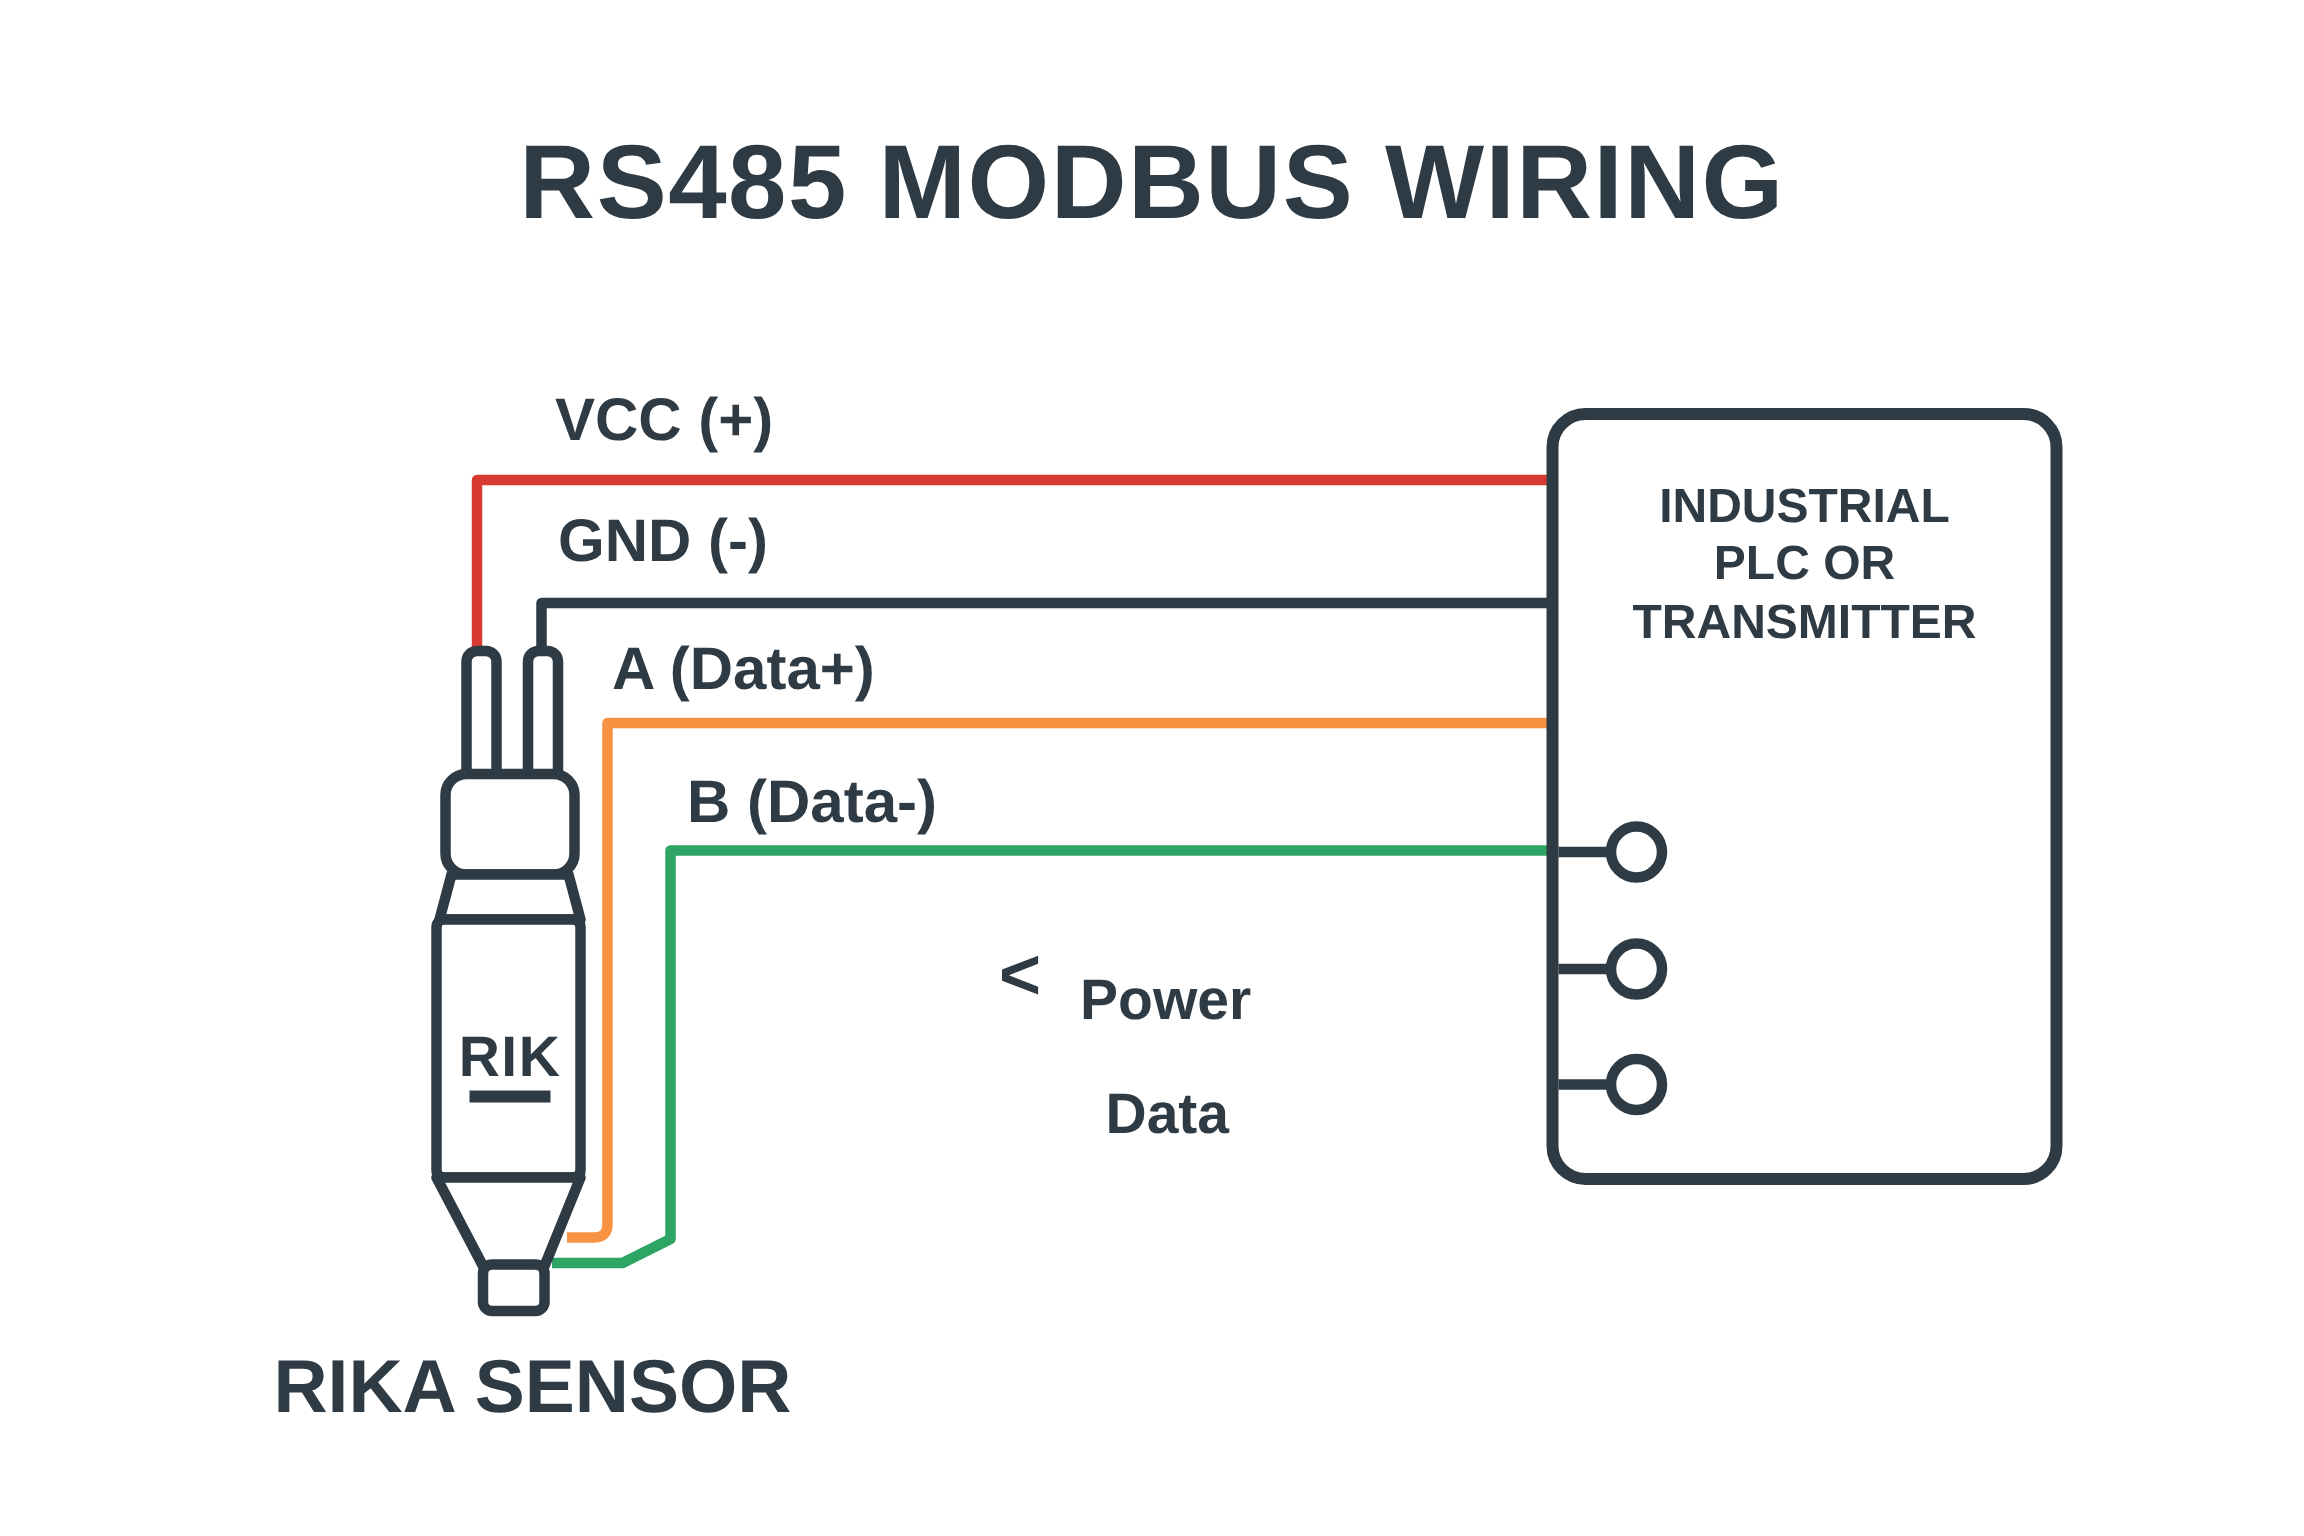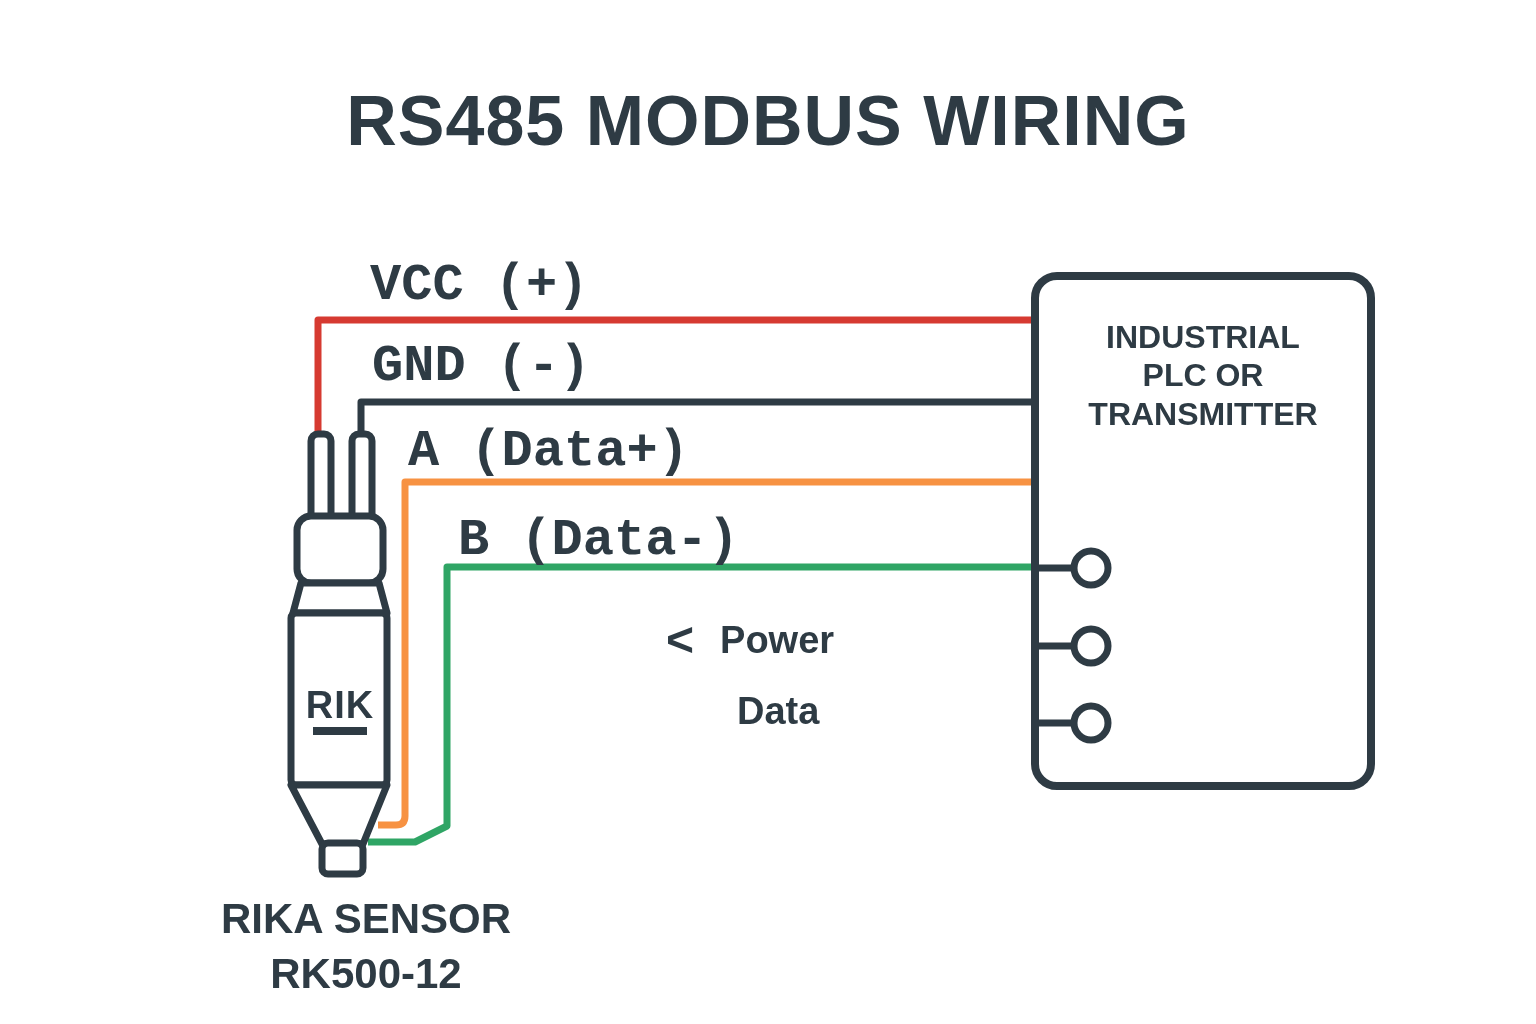--- a/index.html
+++ b/index.html
@@ -16,58 +16,58 @@
   #diagram-svg{position:absolute;left:0;top:0}
 
   .page-title{
     left:0;right:0;top:86px;
     text-align:center;
     font-size:70px;font-weight:700;letter-spacing:1px;
     line-height:1;
     color:#2e3b44;
   }
   .wire-label{
-    font-size:52px;font-weight:700;line-height:1;color:#2e3b44;white-space:nowrap;font-family:Liberation Mono, monospace;
+    font-size:40px;font-weight:700;line-height:1;color:#2e3b44;white-space:nowrap;
   }
   #label-vcc{left:370px;top:260px}
   #label-gnd{left:372px;top:341px}
   #label-a{left:408px;top:426px}
   #label-b{left:458px;top:515px}
 
   .plc-text{
     left:1035px;top:318px;width:336px;
     text-align:center;
     font-size:32px;font-weight:700;line-height:1.2;
     color:#2e3b44;
   }
   .legend-row{
     left:666px;top:616px;
     display:flex;align-items:center;gap:26px;
   }
   .legend-chevron{
     font-size:48px;font-weight:700;line-height:1;color:#2e3b44;
   }
   .legend-text{
-    font-size:38px;font-weight:600;line-height:1;color:#2e3b44;
+    font-size:38px;font-weight:600;line-height:1;color:#2e3b44;margin-top:32px;
   }
   #legend-data{left:737px;top:692px}
 
   .sensor-logo{
     left:297px;top:686px;width:86px;
     text-align:center;
     font-size:38px;font-weight:700;letter-spacing:1px;line-height:1;
     color:#2e3b44;
   }
   .sensor-logo-underline{
     left:313px;top:727px;width:54px;height:8px;background:#2e3b44;
   }
   .sensor-caption{
-    left:166px;top:892px;width:400px;
+    left:155px;top:892px;width:400px;
     text-align:center;
-    font-size:42px;font-weight:700;line-height:1.3;
+    font-size:50px;font-weight:700;line-height:1.3;
     color:#2e3b44;white-space:nowrap;
   }
 </style>
 </head>
 <body>
 
 <div id="stage">
 
   <svg id="diagram-svg" width="1536" height="1024" viewBox="0 0 1536 1024">
 
@@ -124,16 +124,15 @@
     <span class="legend-chevron">&lt;</span>
     <span class="legend-text">Power</span>
   </div>
   <div class="abs legend-text" id="legend-data">Data</div>
 
   <div class="abs sensor-logo">RIK</div>
   <div class="abs sensor-logo-underline"></div>
 
   <div class="abs sensor-caption">
     <div>RIKA SENSOR</div>
-    <div>RK500-12</div>
   </div>
 
 </div>
 
 </body></html>

